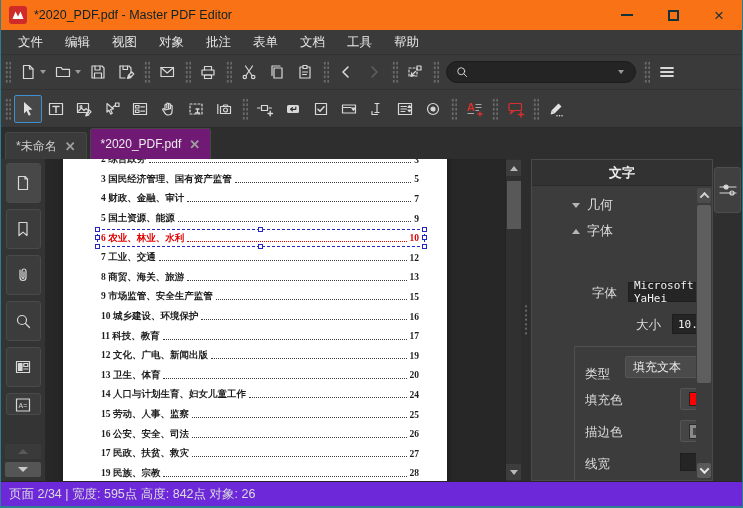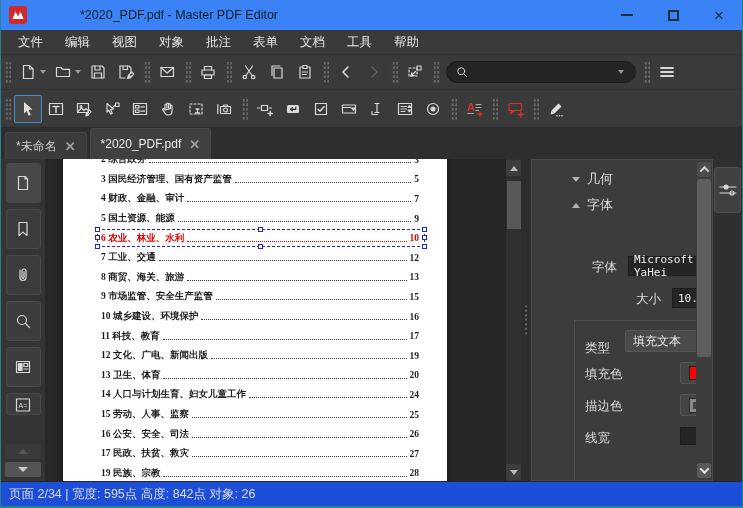--- a/index.html
+++ b/index.html
@@ -1,20 +1,20 @@
 <!DOCTYPE html>
 <html><head>
 <meta charset="utf-8">
 <style>
   * { margin:0; padding:0; box-sizing:border-box; }
   html,body { width:743px; height:508px; background:#222; font-family:"Liberation Sans", sans-serif; overflow:hidden; }
   .window { width:743px; height:508px; display:flex; flex-direction:column; border-left:1px solid #2a7f92; border-right:1px solid #2a7f92; background:#3a3a3a; }
 
   
-  .titlebar { height:30px; background:#3b82f6; display:flex; align-items:center; flex:0 0 auto;gap:46px; }
+  .titlebar { height:30px; background:#f97316; display:flex; align-items:center; flex:0 0 auto; }
   .app-logo { width:18px; height:18px; margin:0 7px 0 8px; background:#cf2b2b; border-radius:3px; display:flex; align-items:center; justify-content:center; }
   .title-text { font-size:12.5px; color:#0c2227; }
   .win-controls { margin-left:auto; display:flex; height:100%; }
   .win-btn { width:46px; height:100%; display:flex; align-items:center; justify-content:center; color:#143239; font-size:14px; cursor:default; }
   .minimize-glyph { width:12px; height:0; border-top:2px solid #143239; }
   .maximize-glyph { width:11px; height:11px; border:2px solid #143239; }
   .close-glyph { font-size:17px; line-height:1; color:#143239; }
 
   
   .menubar { height:25px; background:#3a3a3a; display:flex; align-items:center; padding-left:6px; flex:0 0 auto; border-bottom:1px solid #323232; }
@@ -30,21 +30,21 @@
   .caret { width:0; height:0; border-left:3.5px solid transparent; border-right:3.5px solid transparent; border-top:4px solid #9a9a9a; margin:0 3px 0 -2px; }
   svg.ic { stroke:#d8d8d8; fill:none; stroke-width:1.2; stroke-linecap:round; stroke-linejoin:round; }
   svg.ic.dim { stroke:#5f5f5f; }
   svg.ic.red { stroke:#d83030; }
   .search-box { width:190px; height:22px; background:#242424; border:1px solid #1b1b1b; border-radius:11px; display:flex; align-items:center; padding:0 8px; margin:0 4px; }
   .search-input { flex:1; background:transparent; border:none; outline:none; color:#ddd; font-size:12px; min-width:0; }
 
   
   .tabbar { height:31px; background:#2e2e2e; display:flex; align-items:flex-end; padding-left:4px; flex:0 0 auto; }
   .tab { height:27px; background:#3b3b3b; color:#cfcfcf; font-size:12px; display:flex; align-items:center; padding:0 10px; margin-right:3px; border:1px solid #474747; border-bottom:none; border-radius:3px 3px 0 0; }
-  .tab.active { height:31px; background:#404040; color:#ececec;justify-content:center; }
+  .tab.active { height:31px; background:#701a75; color:#ececec;justify-content:center; }
   .tab-close { margin-left:8px; color:#9f9f9f; font-size:13px; font-weight:bold; line-height:1; }
 
   
   .main { flex:1 1 auto; display:flex; min-height:0; background:#2a2a2a; }
   .sidebar { width:45px; background:#343434; border-right:1px solid #282828; position:relative; flex:0 0 auto; }
   .side-btn { width:35px; height:40px; margin:4px auto 6px; background:#3c3c3c; border:1px solid #4a4a4a; border-radius:3px; display:flex; align-items:center; justify-content:center; }
   .side-btn.active { background:#484848; }
   .side-scroll { position:absolute; left:4px; width:36px; height:15px; display:flex; align-items:center; justify-content:center; border-radius:2px; }
   .side-scroll.up { bottom:22px; background:#3a3a3a; }
   .side-scroll.down { bottom:4px; background:#555; }
@@ -93,21 +93,21 @@
   .ps-btn { position:absolute; left:1px; width:14px; height:15px; background:#4c4c4c; border-radius:2px; display:flex; align-items:center; justify-content:center; }
   .ps-up{top:2px} .ps-down{bottom:2px; background:#5a5a5a;}
   .chev-up{width:7px;height:7px;border-left:2px solid #d0d0d0;border-top:2px solid #d0d0d0;transform:rotate(45deg) translate(1px,1px);}
   .chev-down{width:7px;height:7px;border-left:2px solid #e8e8e8;border-top:2px solid #e8e8e8;transform:rotate(225deg) translate(1px,1px);}
   .ps-thumb { position:absolute; left:1px; top:19px; width:14px; height:178px; background:#5e5e5e; border-radius:2px; }
 
   .rightstrip { width:29px; background:#2f2f2f; position:relative; flex:0 0 auto; }
   .strip-tab { position:absolute; top:8px; left:1px; width:27px; height:46px; background:#404040; border:1px solid #4e4e4e; border-radius:3px; display:flex; align-items:center; justify-content:center; }
 
   
-  .statusbar { height:25px; background:#1d4ed8; border-top:1px solid #272727; display:flex; align-items:center; padding-left:8px; flex:0 0 auto; }
+  .statusbar { height:25px; background:#6d28d9; border-top:1px solid #272727; display:flex; align-items:center; padding-left:8px; flex:0 0 auto; }
   .status-text { color:#dcdcdc; font-size:12.5px; }
   .bottom-edge { height:2px; background:#2a7f92; flex:0 0 auto; }
 </style>
 </head>
 <body>
 
 <div class="window">
 
   <div class="titlebar">
     <div class="app-logo">
@@ -543,20 +543,21 @@
             <div class="sb-tri-down"></div>
           </div>
       </div>
     </div>
 
     <div class="splitter">
       <div class="splitter-grip"></div>
     </div>
 
     <div class="rightpanel">
+      <div class="panel-header">文字</div>
       <div class="panel-body">
 
         <div class="sect" style="top:10px">
           <div class="tri tri-collapsed"></div>
           <span>几何</span>
         </div>
         <div class="sect" style="top:36px">
           <div class="tri tri-expanded"></div>
           <span>字体</span>
         </div>

